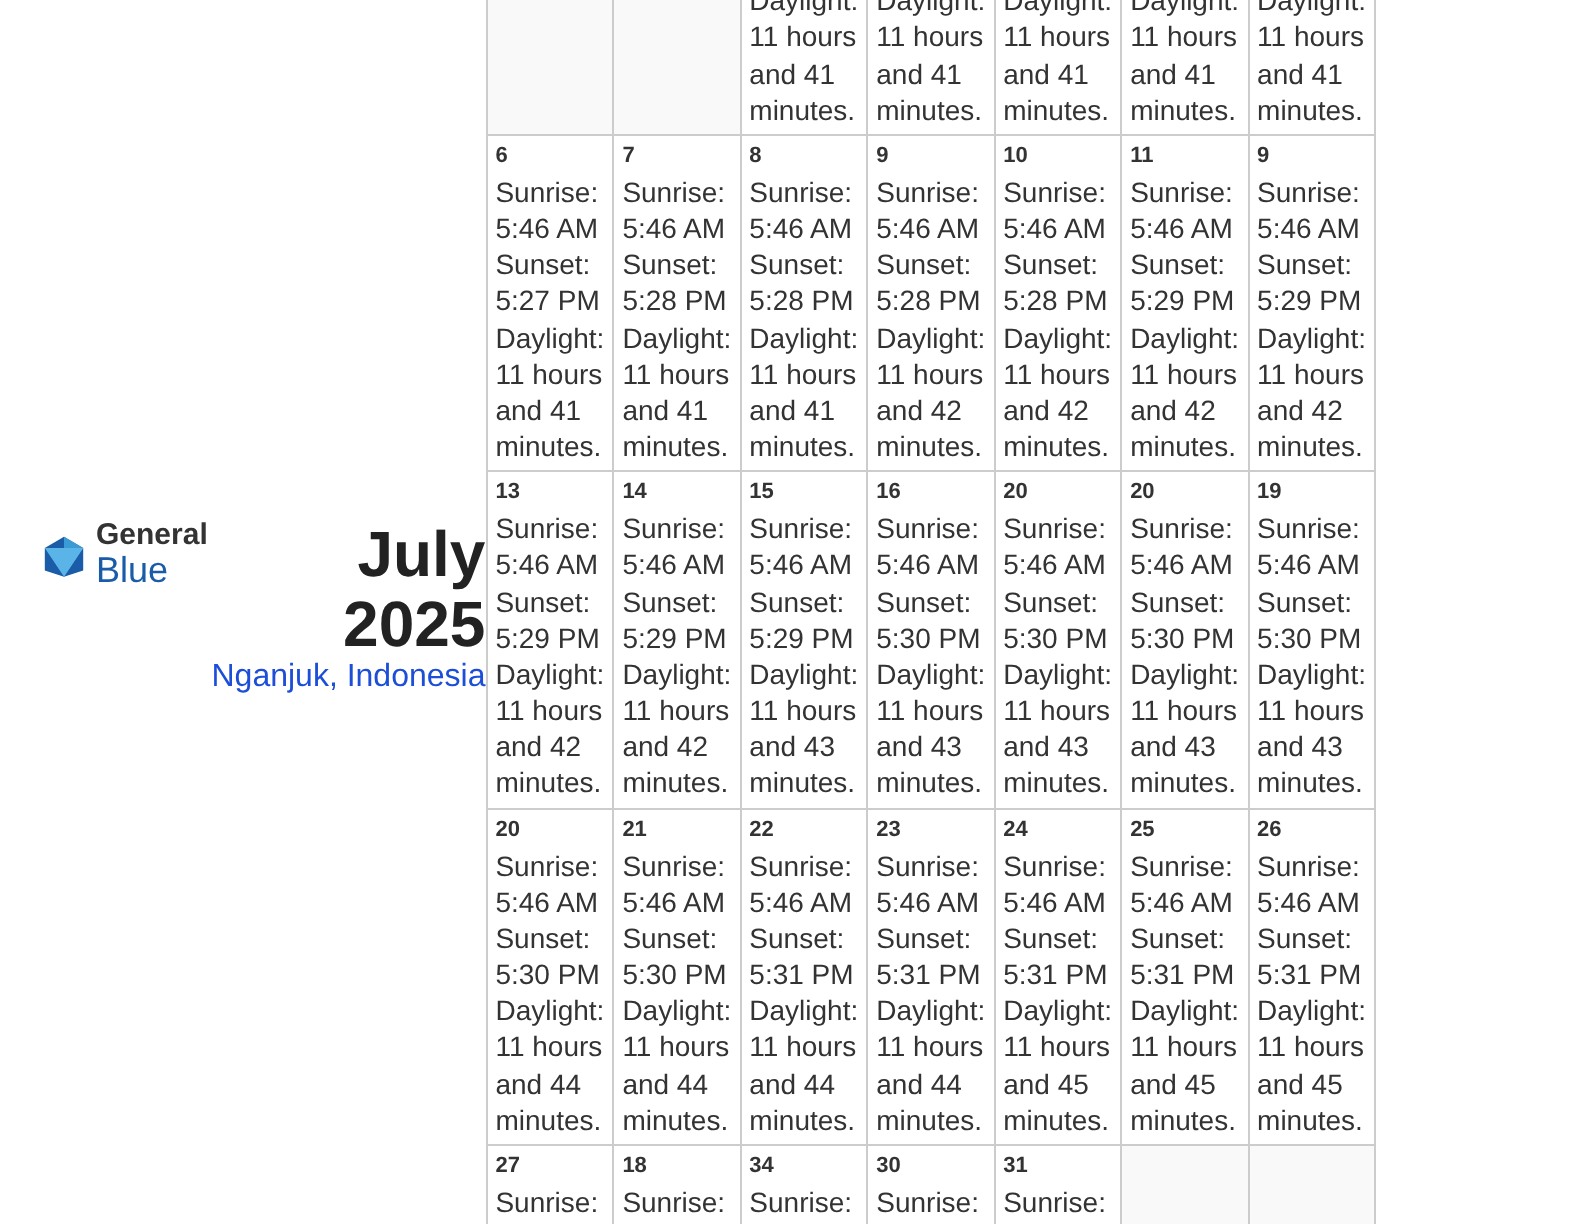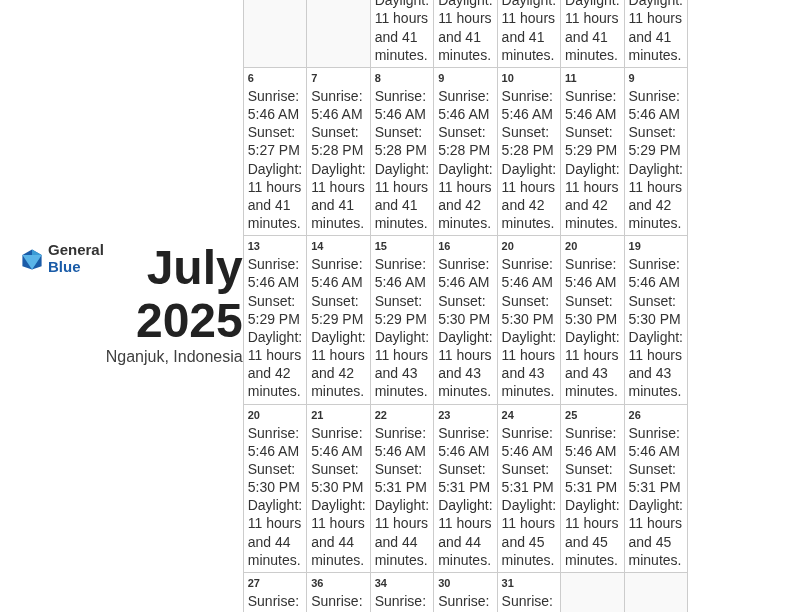--- a/index.html
+++ b/index.html
@@ -33,40 +33,40 @@
       display: flex;
       flex-direction: column;
       line-height: 1.1;
     }
     .logo-general {
       font-size: 15px;
       font-weight: bold;
       color: #333;
     }
     .logo-blue {
-      font-size: 15px;
-      font-weight: bold;
+      font-size: 18px;
+      font-weight: normal;
       color: #1a5ca8;
     }
     .logo-icon {
       width: 24px;
       height: 24px;
     }
     .title-block {
       text-align: right;
     }
     .month-title {
-      font-size: 48px;
+      font-size: 32px;
       font-weight: bold;
       color: #222;
       line-height: 1.1;
     }
     .location-title {
       font-size: 16px;
-      color: #404040;
+      color: #1d4ed8;
     }
     .calendar {
       flex: 1;
       display: flex;
       flex-direction: column;
     }
     .cal-header {
       display: grid;
       grid-template-columns: repeat(7, 1fr);
       background: #1a5ca8;
@@ -258,21 +258,21 @@
           <span class="day-num">26</span>
           <span class="info">Sunrise: 5:46 AM<br>Sunset: 5:31 PM<br>Daylight: 11 hours and 45 minutes.</span>
         </div>
         </div>
         <div class="cal-week">
           <div class="cal-cell">
           <span class="day-num">27</span>
           <span class="info">Sunrise: 5:46 AM<br>Sunset: 5:31 PM<br>Daylight: 11 hours and 45 minutes.</span>
         </div>
           <div class="cal-cell">
-          <span class="day-num">36</span>
+          <span class="day-num">18</span>
           <span class="info">Sunrise: 5:45 AM<br>Sunset: 5:31 PM<br>Daylight: 11 hours and 46 minutes.</span>
         </div>
           <div class="cal-cell">
           <span class="day-num">34</span>
           <span class="info">Sunrise: 5:45 AM<br>Sunset: 5:32 PM<br>Daylight: 11 hours and 46 minutes.</span>
         </div>
           <div class="cal-cell">
           <span class="day-num">30</span>
           <span class="info">Sunrise: 5:45 AM<br>Sunset: 5:32 PM<br>Daylight: 11 hours and 46 minutes.</span>
         </div>

